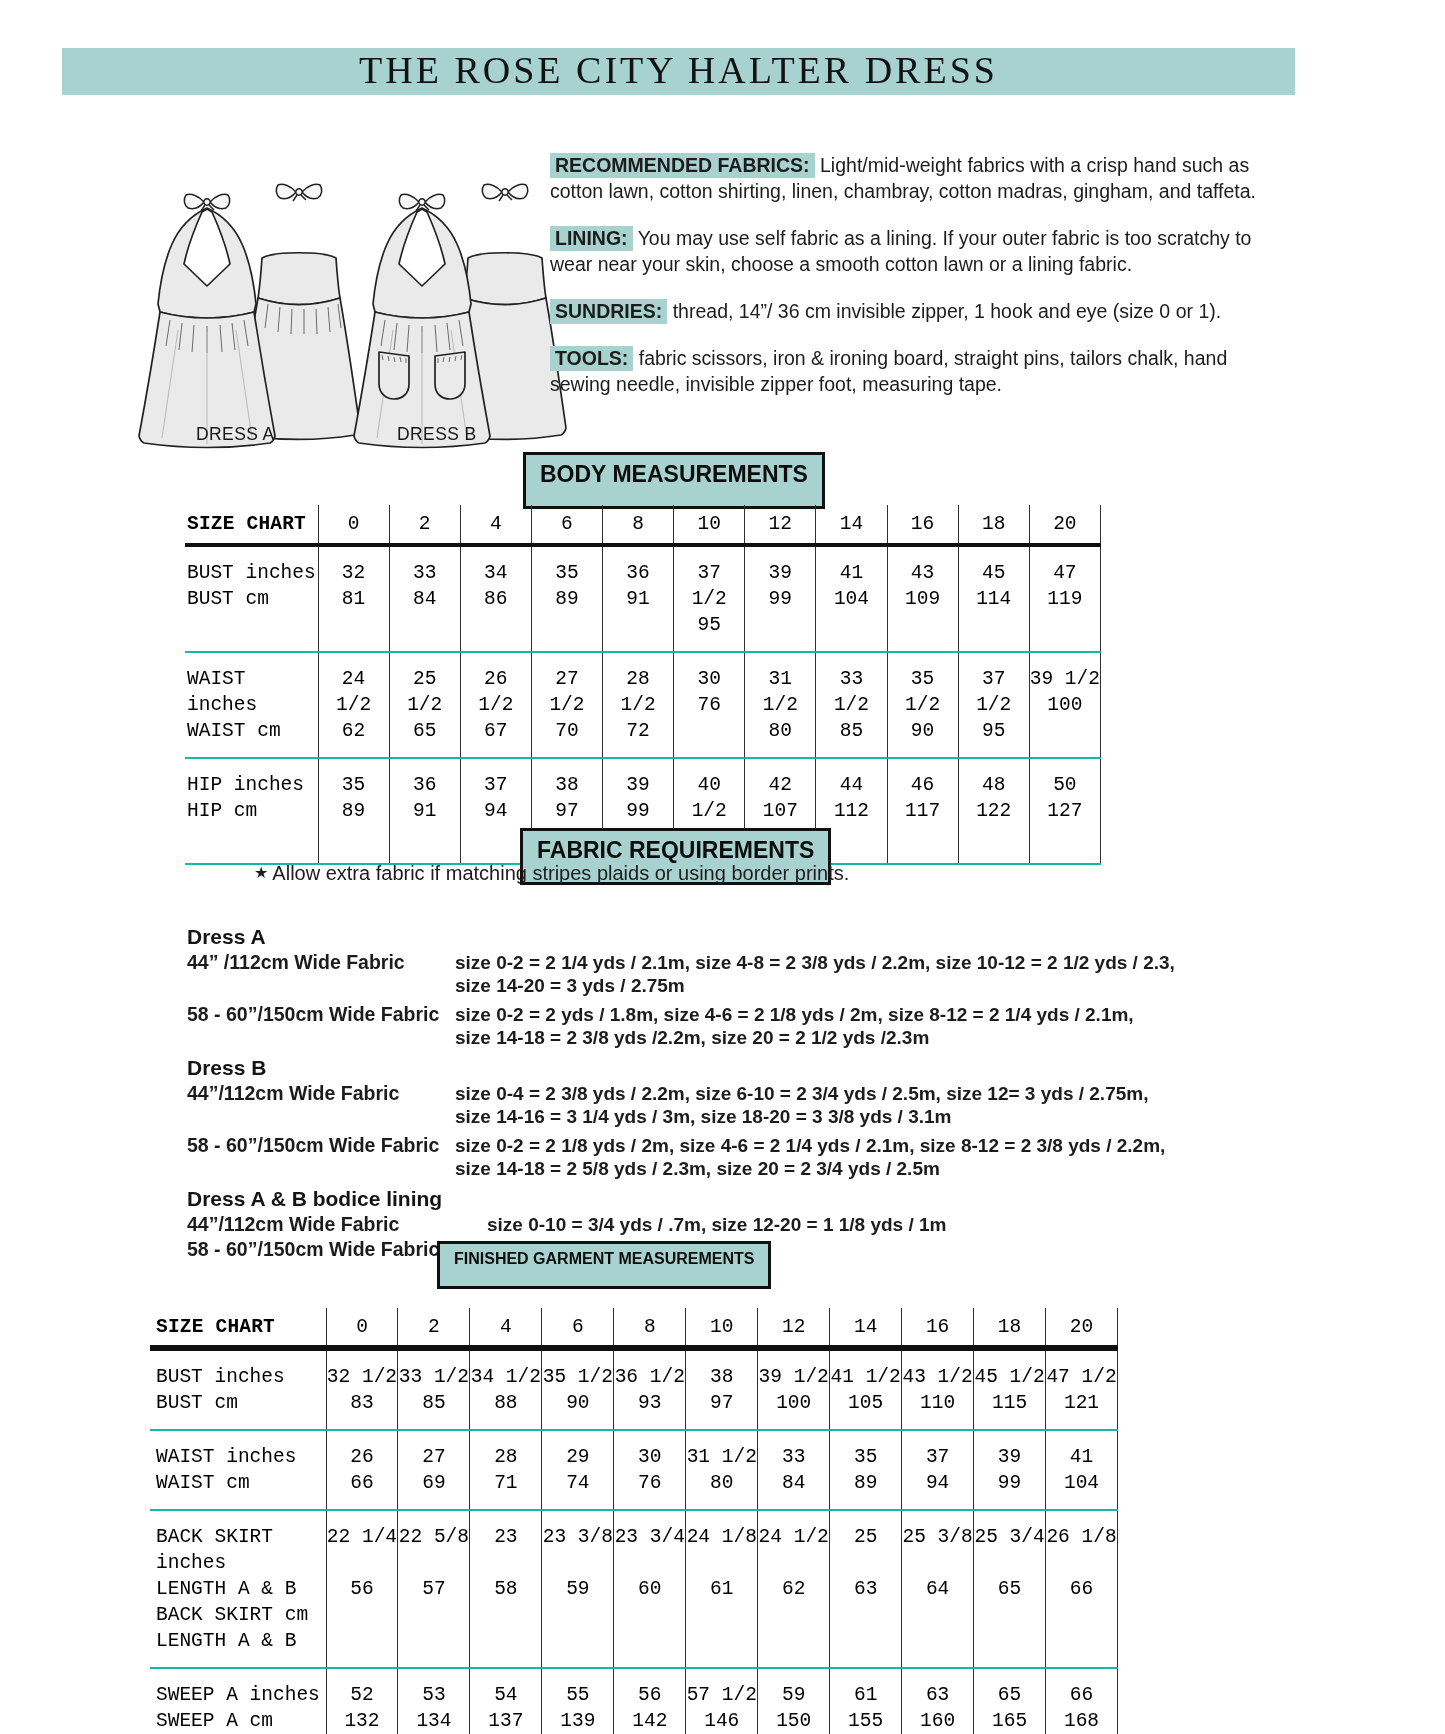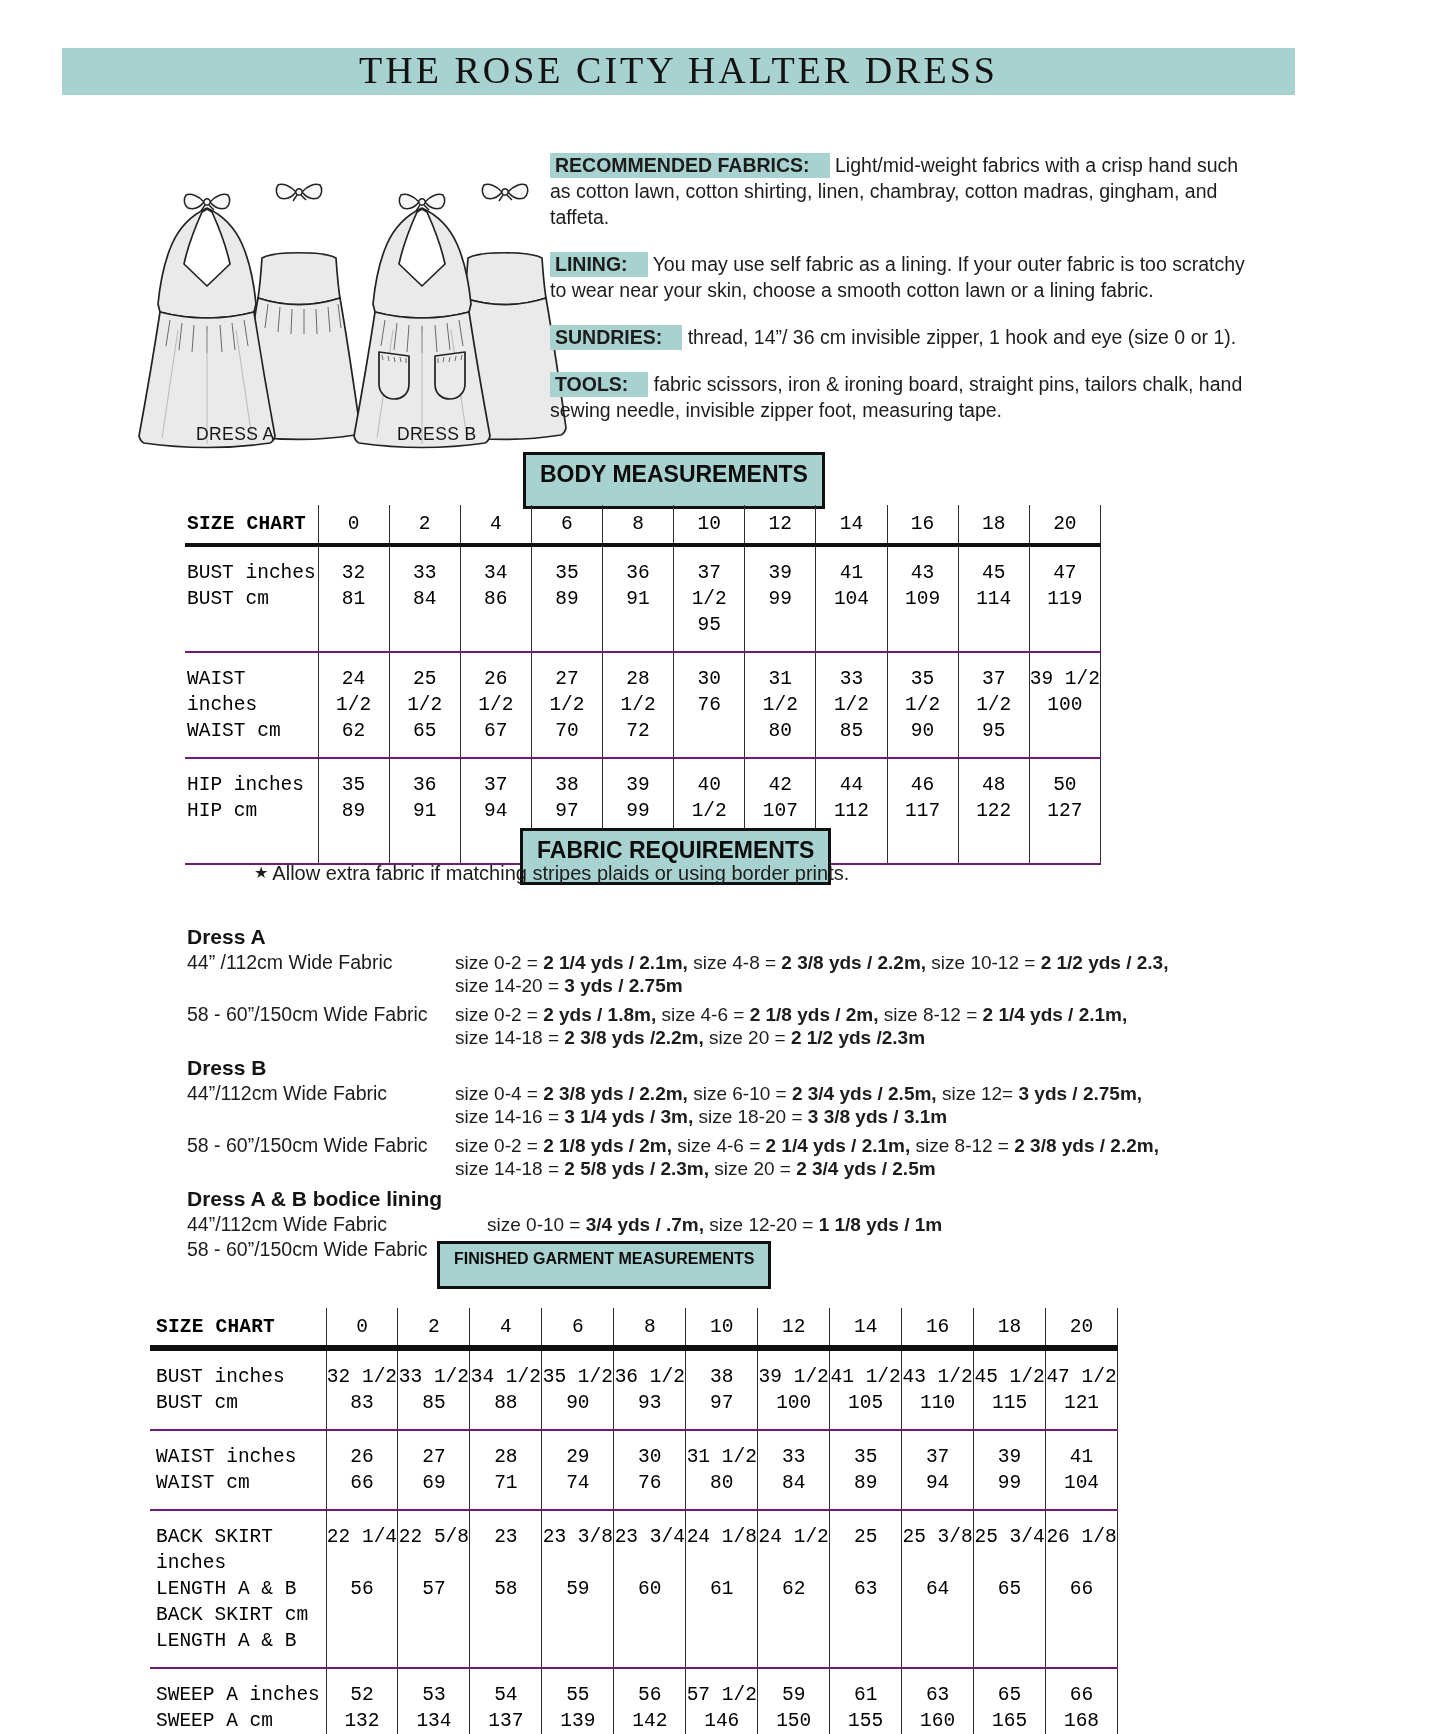--- a/index.html
+++ b/index.html
@@ -16,53 +16,53 @@
 
   
   .dress-svg{ position:absolute; left:116px; top:146px; }
   .dress-label{ position:absolute; font-size:17.5px; letter-spacing:.4px; color:#161616; }
   #dress-a-label{ left:196px; top:424px; }
   #dress-b-label{ left:397px; top:424px; }
 
   
   .info-block{ position:absolute; left:550px; top:152px; width:712px; }
   .info-p{ margin:0 0 21px 0; font-size:19.5px; line-height:26px; }
-  .hl{ background:var(--teal); font-weight:bold; padding:1px 20px 2px 5px; }
+  .hl{ background:var(--teal); font-weight:bold; padding:1px 5px 2px 5px; }
 
   
   .sec-head{ position:absolute; background:var(--teal); border:3px solid #101010;
     font-weight:bold; font-size:23px; padding:6px 14px 18px 14px; white-space:nowrap; color:#0c0c0c; }
   #bm-head{ left:523px; top:452px; }
   #fr-head{ left:520px; top:828px; }
   #fg-head{ left:437px; top:1241px; font-size:16px; }
 
   
   .table-host{ position:absolute; }
   #body-table{ left:185px; top:505px; width:916px; }
   #finished-table{ left:150px; top:1308px; width:968px; }
   .size-table{ border-collapse:collapse; table-layout:fixed; width:100%; font-size:19.5px; color:#000000;font-family:Liberation Mono, monospace; }
   .size-table th,.size-table td{ border-right:1.8px solid #2e2e2e; padding:0; font-weight:normal; }
   .size-table thead th{ height:40px; vertical-align:middle; border-bottom:4.5px solid #101010; text-align:center; }
   #finished-table .size-table thead th{ border-bottom-width:6px; }
   .size-table thead th.lab-col{ text-align:left; font-weight:bold; padding-left:2px; font-size:19.5px; letter-spacing:.2px; }
   #body-table .lab-col{ width:133px; }
   #finished-table .lab-col{ width:176px; padding-left:6px; }
-  .size-table tbody tr{ border-bottom:2px solid #701a75; }
+  .size-table tbody tr{ border-bottom:2px solid #14b8a6; }
   .size-table tbody th{ text-align:left; vertical-align:top; padding:13px 0 13px 2px; }
   #finished-table .size-table tbody th{ padding-left:6px; }
   .size-table tbody td{ text-align:center; vertical-align:top; padding:13px 0; }
   .lbl,.val{ line-height:26px; }
   .tall .v1{ margin-top:26px; }
 
   
   .fab-note{ position:absolute; left:215px; top:862px; font-size:20px;margin-left:39px; }
   .fab-note .star{ font-size:16px; vertical-align:2px; margin-right:4px; }
   .fabric-groups{ position:absolute; left:187px; top:918px; width:1095px; }
   .fab-title{ font-weight:bold; font-size:21px; line-height:25px; margin:6px 0 2px 0; color:#141414; }
-  .fab-row{ display:flex; margin:2px 0 6px 0; }
+  .fab-row{ display:flex; margin:2px 0 6px 0;font-weight:bold; }
   .fab-label{ flex:none; width:268px; font-size:19.5px; line-height:23px; }
   .fab-text{ font-size:19px; }
   .fab-line{ line-height:23px; white-space:nowrap; }
   .fab-group:nth-child(3) .fab-label{ width:300px; }
   .fab-group:nth-child(3) .fab-row{ margin-bottom:2px; }
 </style>
 </head>
 <body>
 
 <div class="page">

